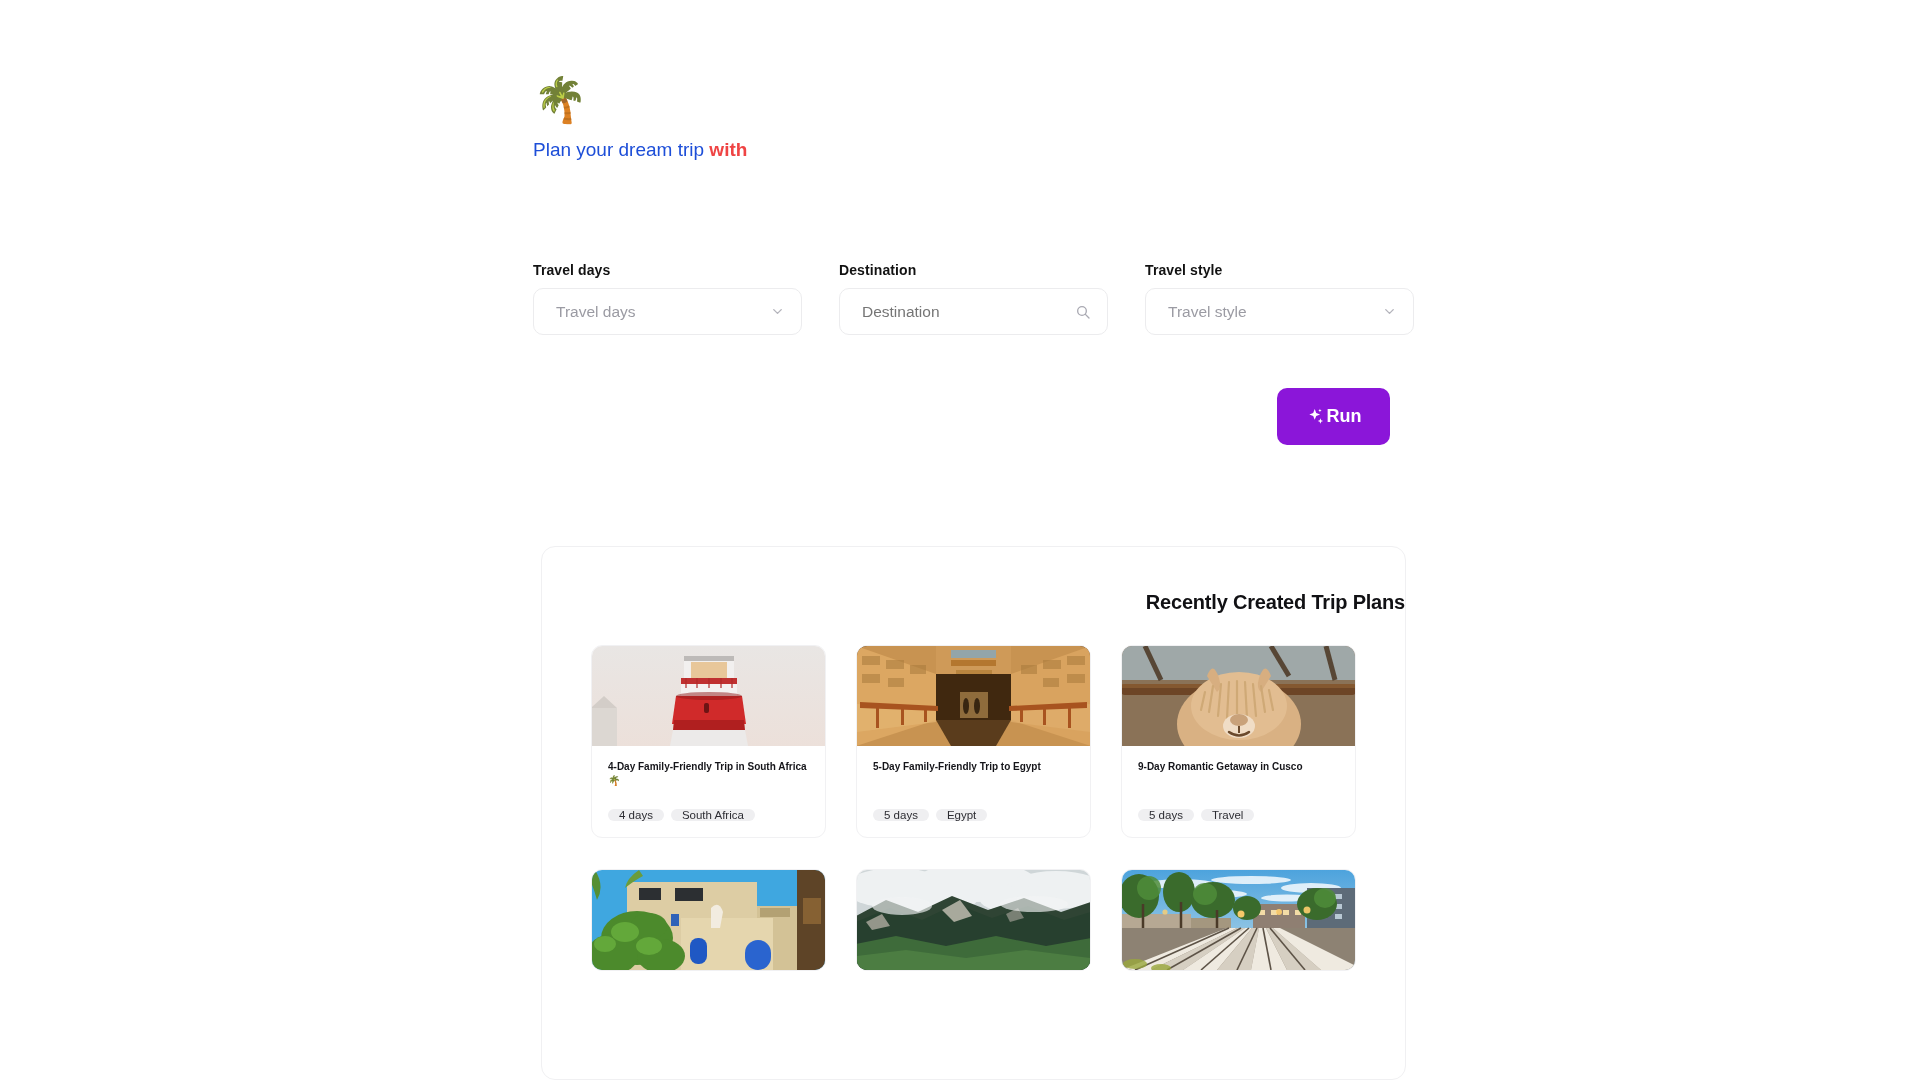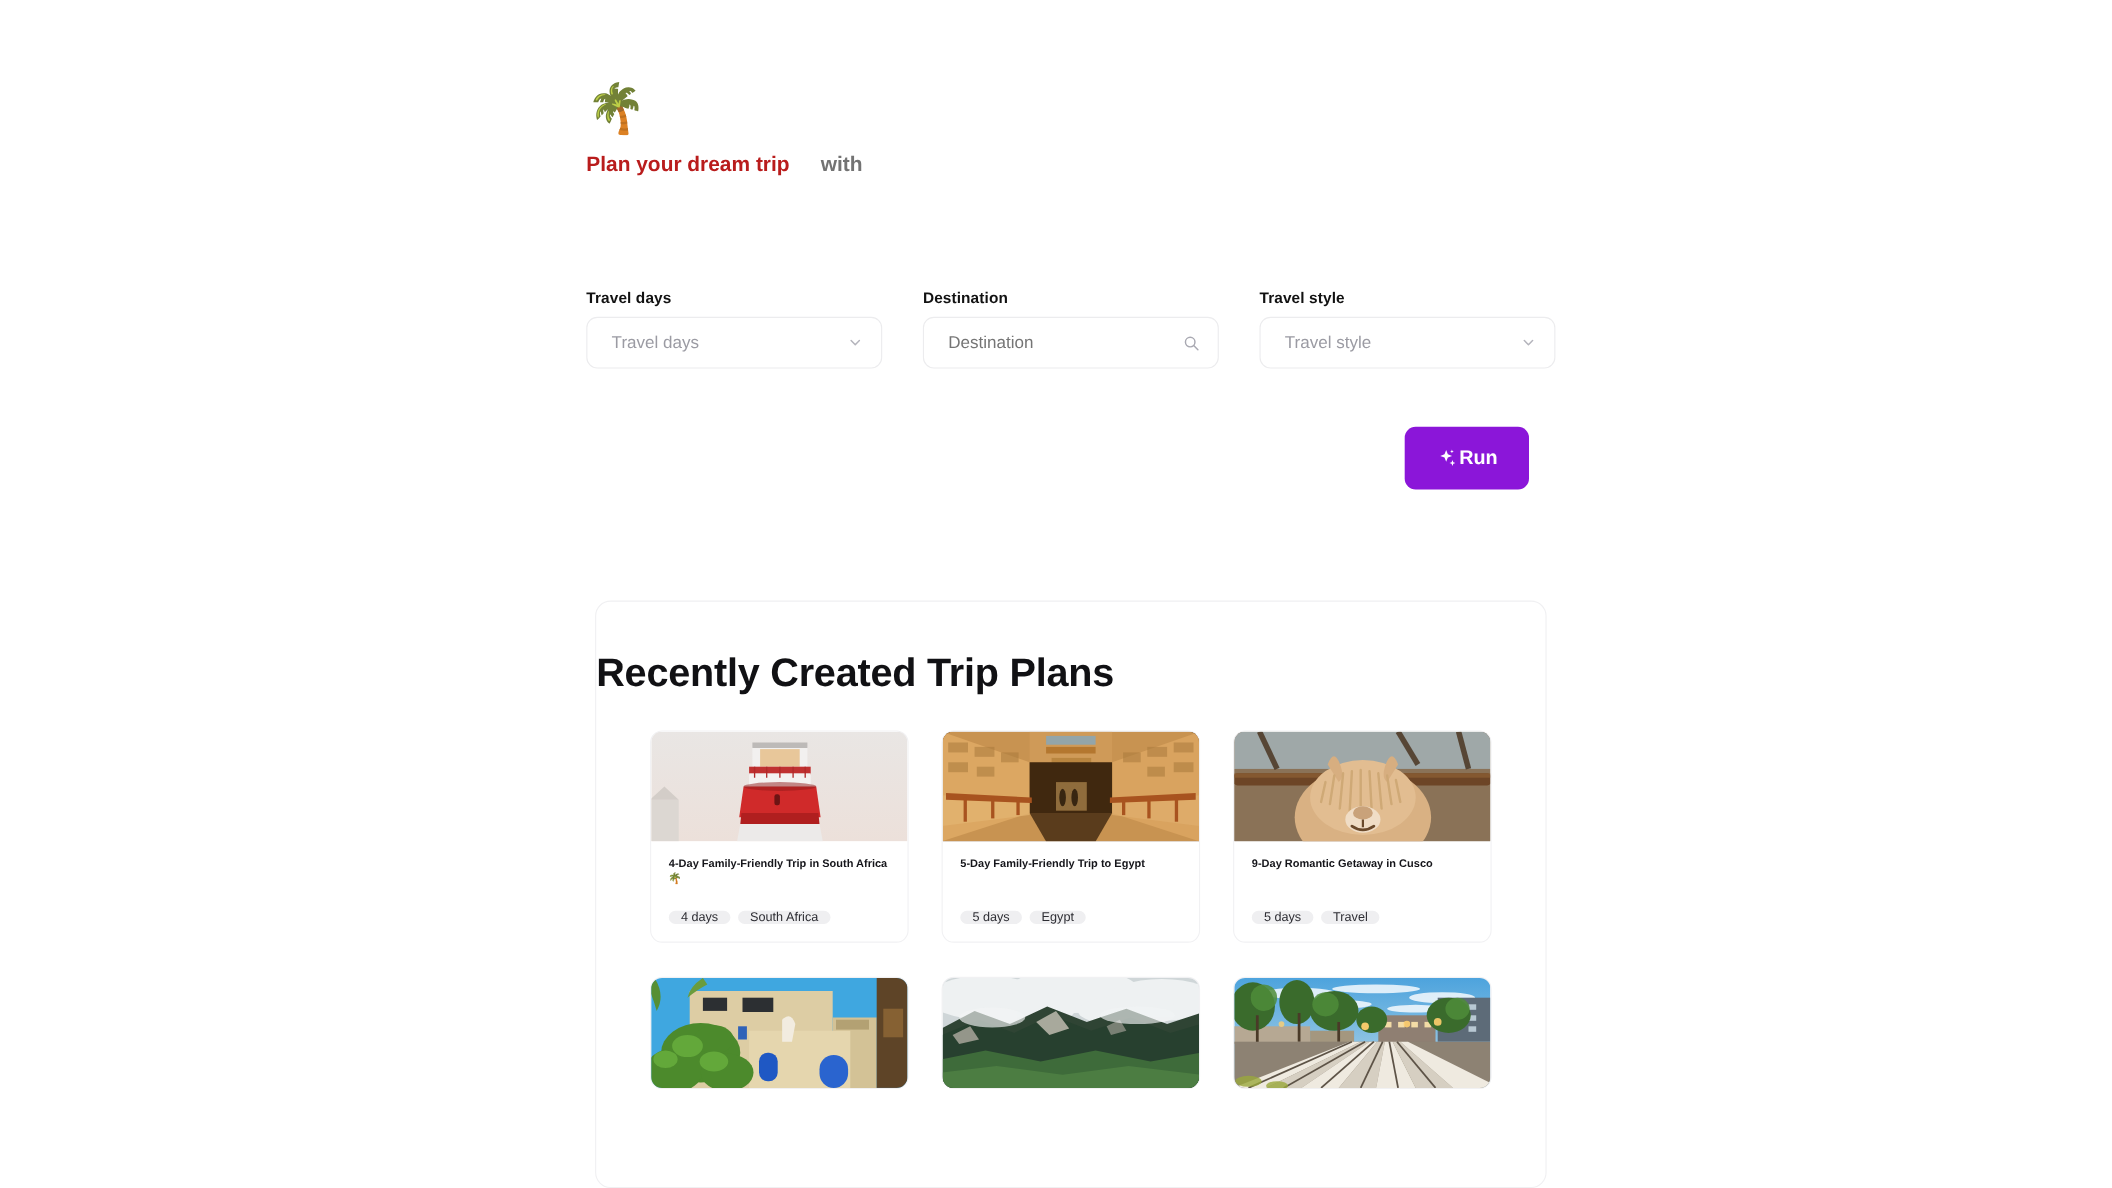--- a/index.html
+++ b/index.html
@@ -44,27 +44,26 @@
     line-height: 1;
     display: inline-block;
   }
 
   .subtitle {
     margin-top: 16px;
     font-size: 19px;
     line-height: 1.3;
   }
   .subtitle .strong {
-    font-weight: 700;
-    color: #b91c1c;
+    font-weight: 400;
+    color: #1d4ed8;
   }
   .subtitle .faded {
     font-weight: 600;
-    color: #737373;
-    margin-left: 23px;
+    color: #ef4444;
   }
 
   
   .form-row {
     position: absolute;
     left: 533px;
     top: 262px;
     display: flex;
     gap: 37px;
   }
@@ -152,22 +151,22 @@
     top: 546px;
     width: 865px;
     height: 534px;
     border: 1px solid #f0f0f2;
     border-radius: 14px;
     background: #ffffff;
     overflow: hidden;
   }
 
   .panel-title {
-    text-align: left;
-    font-size: 36px;
+    text-align: right;
+    font-size: 20px;
     font-weight: 700;
     color: #111114;
     margin-top: 44px;
     letter-spacing: -0.2px;
   }
 
   .cards-grid {
     margin: 31px auto 0;
     width: 765px;
     display: grid;

